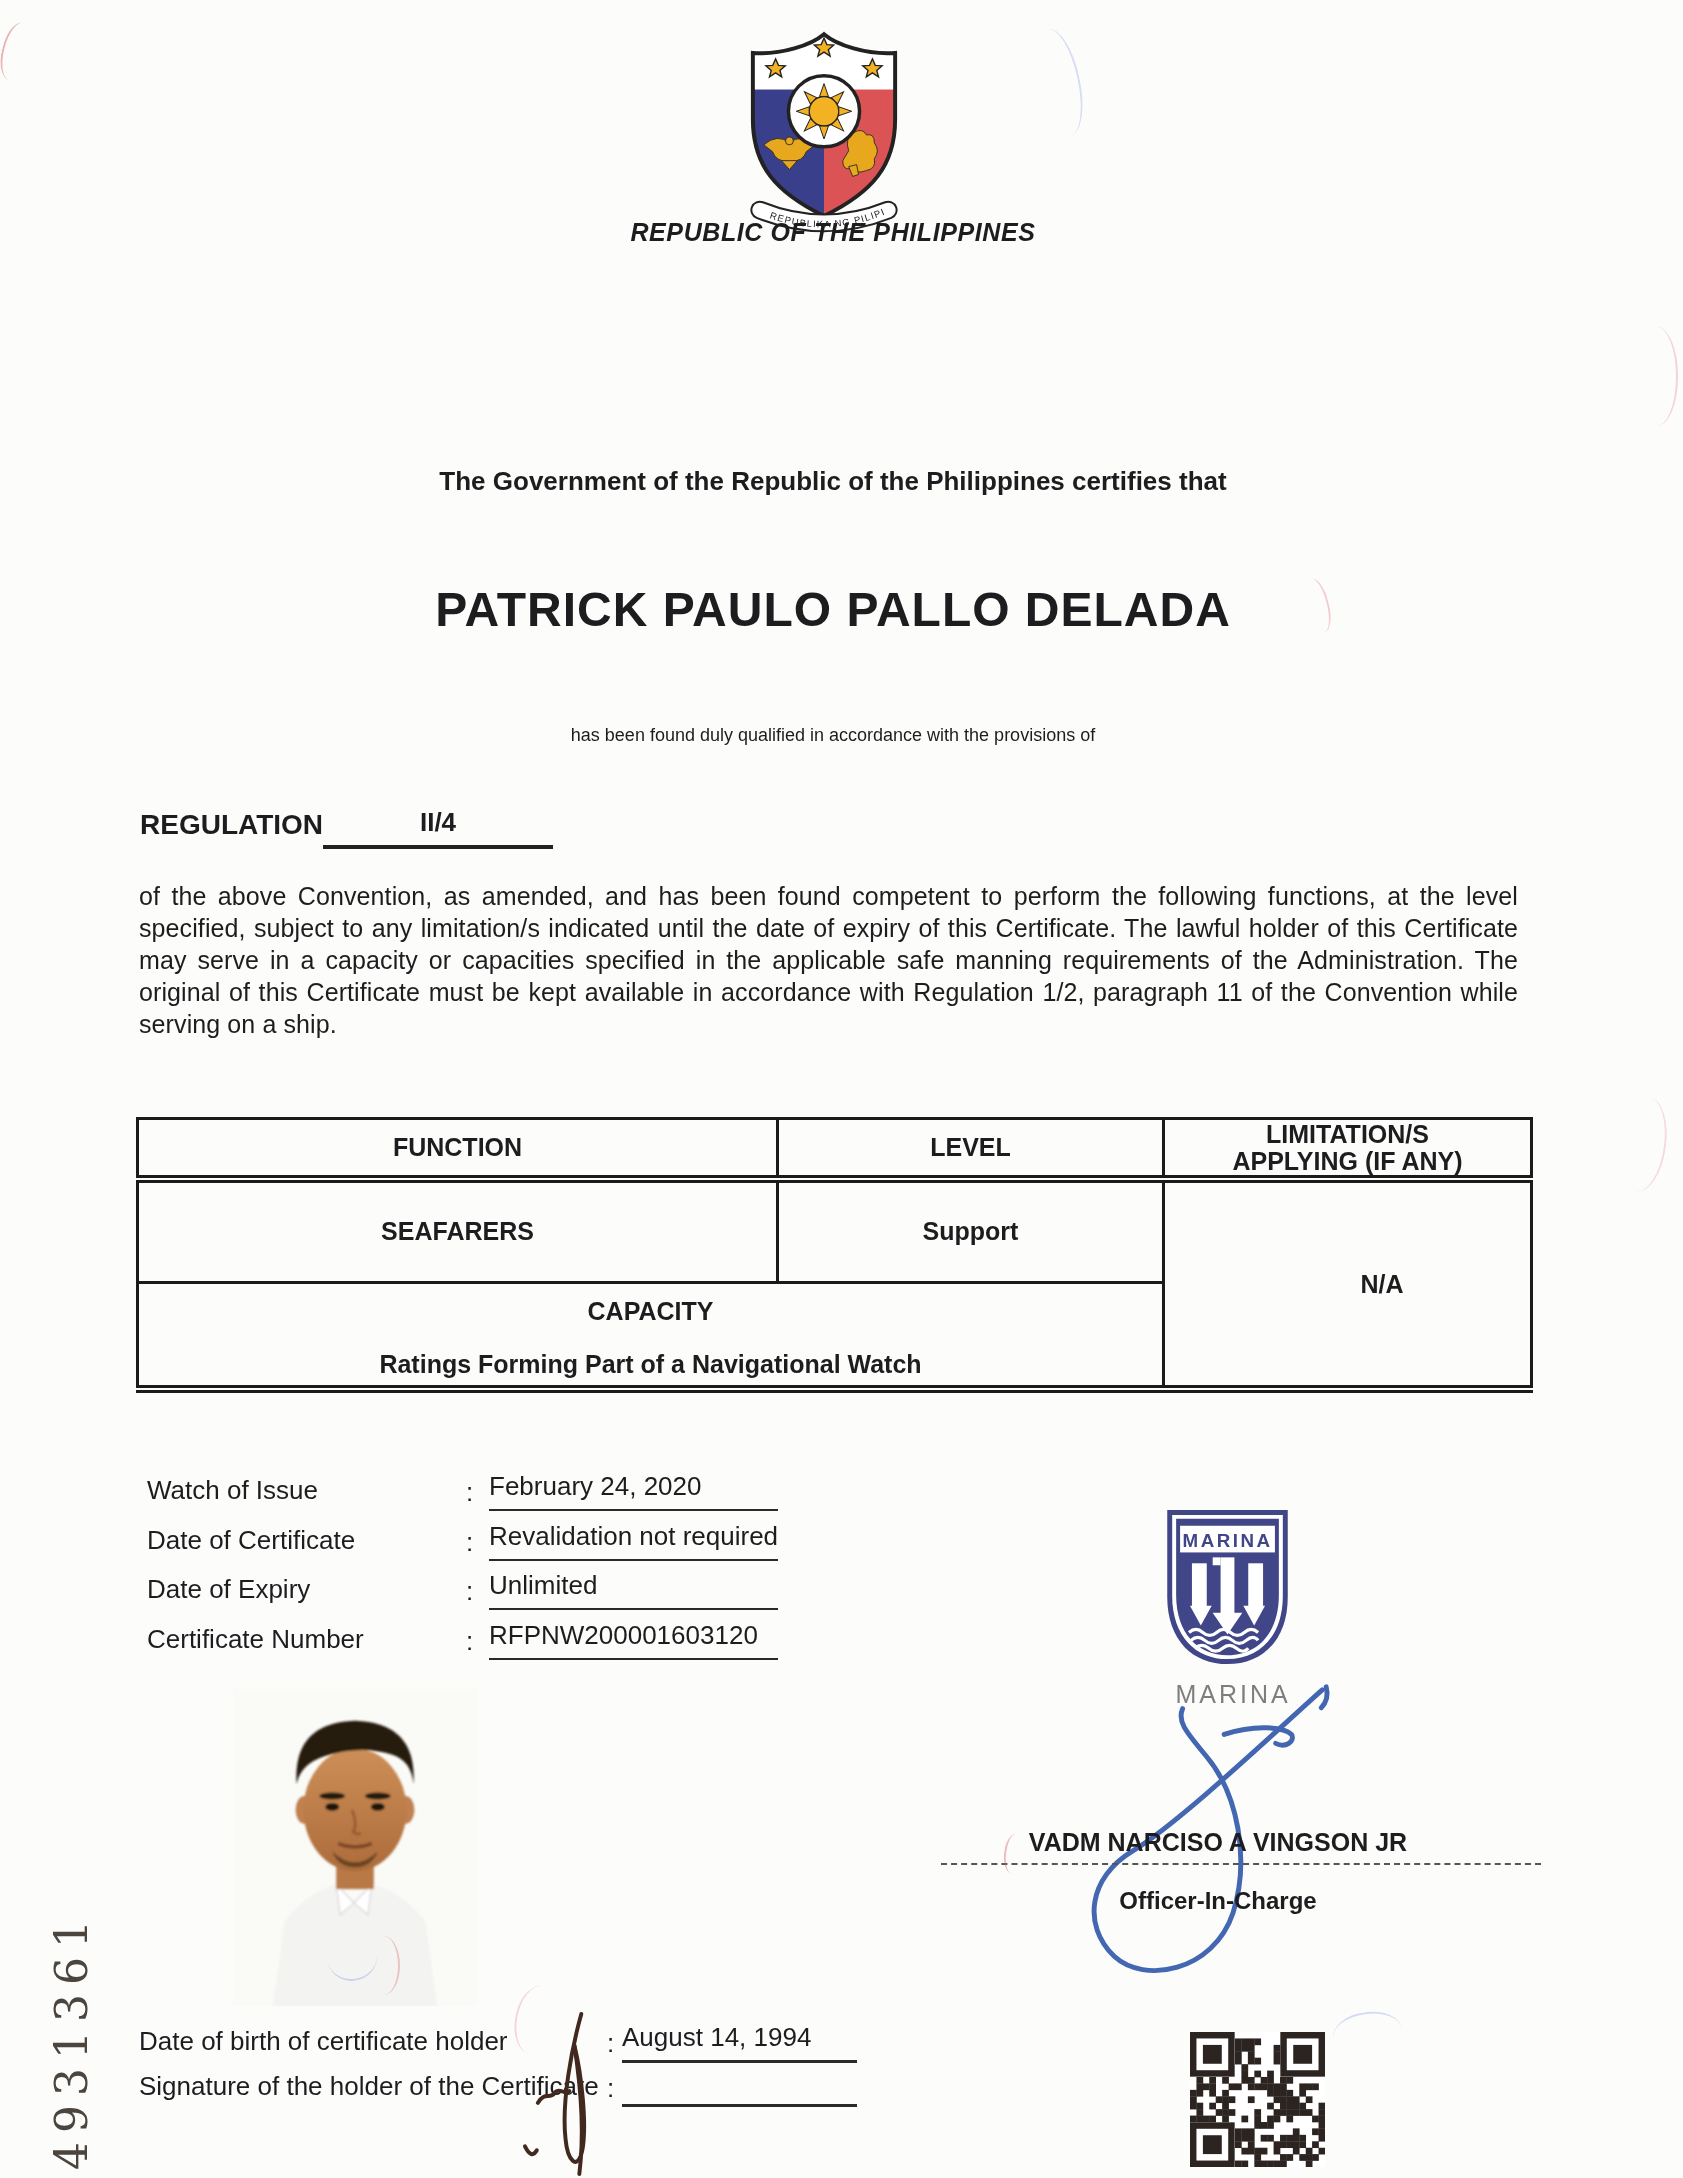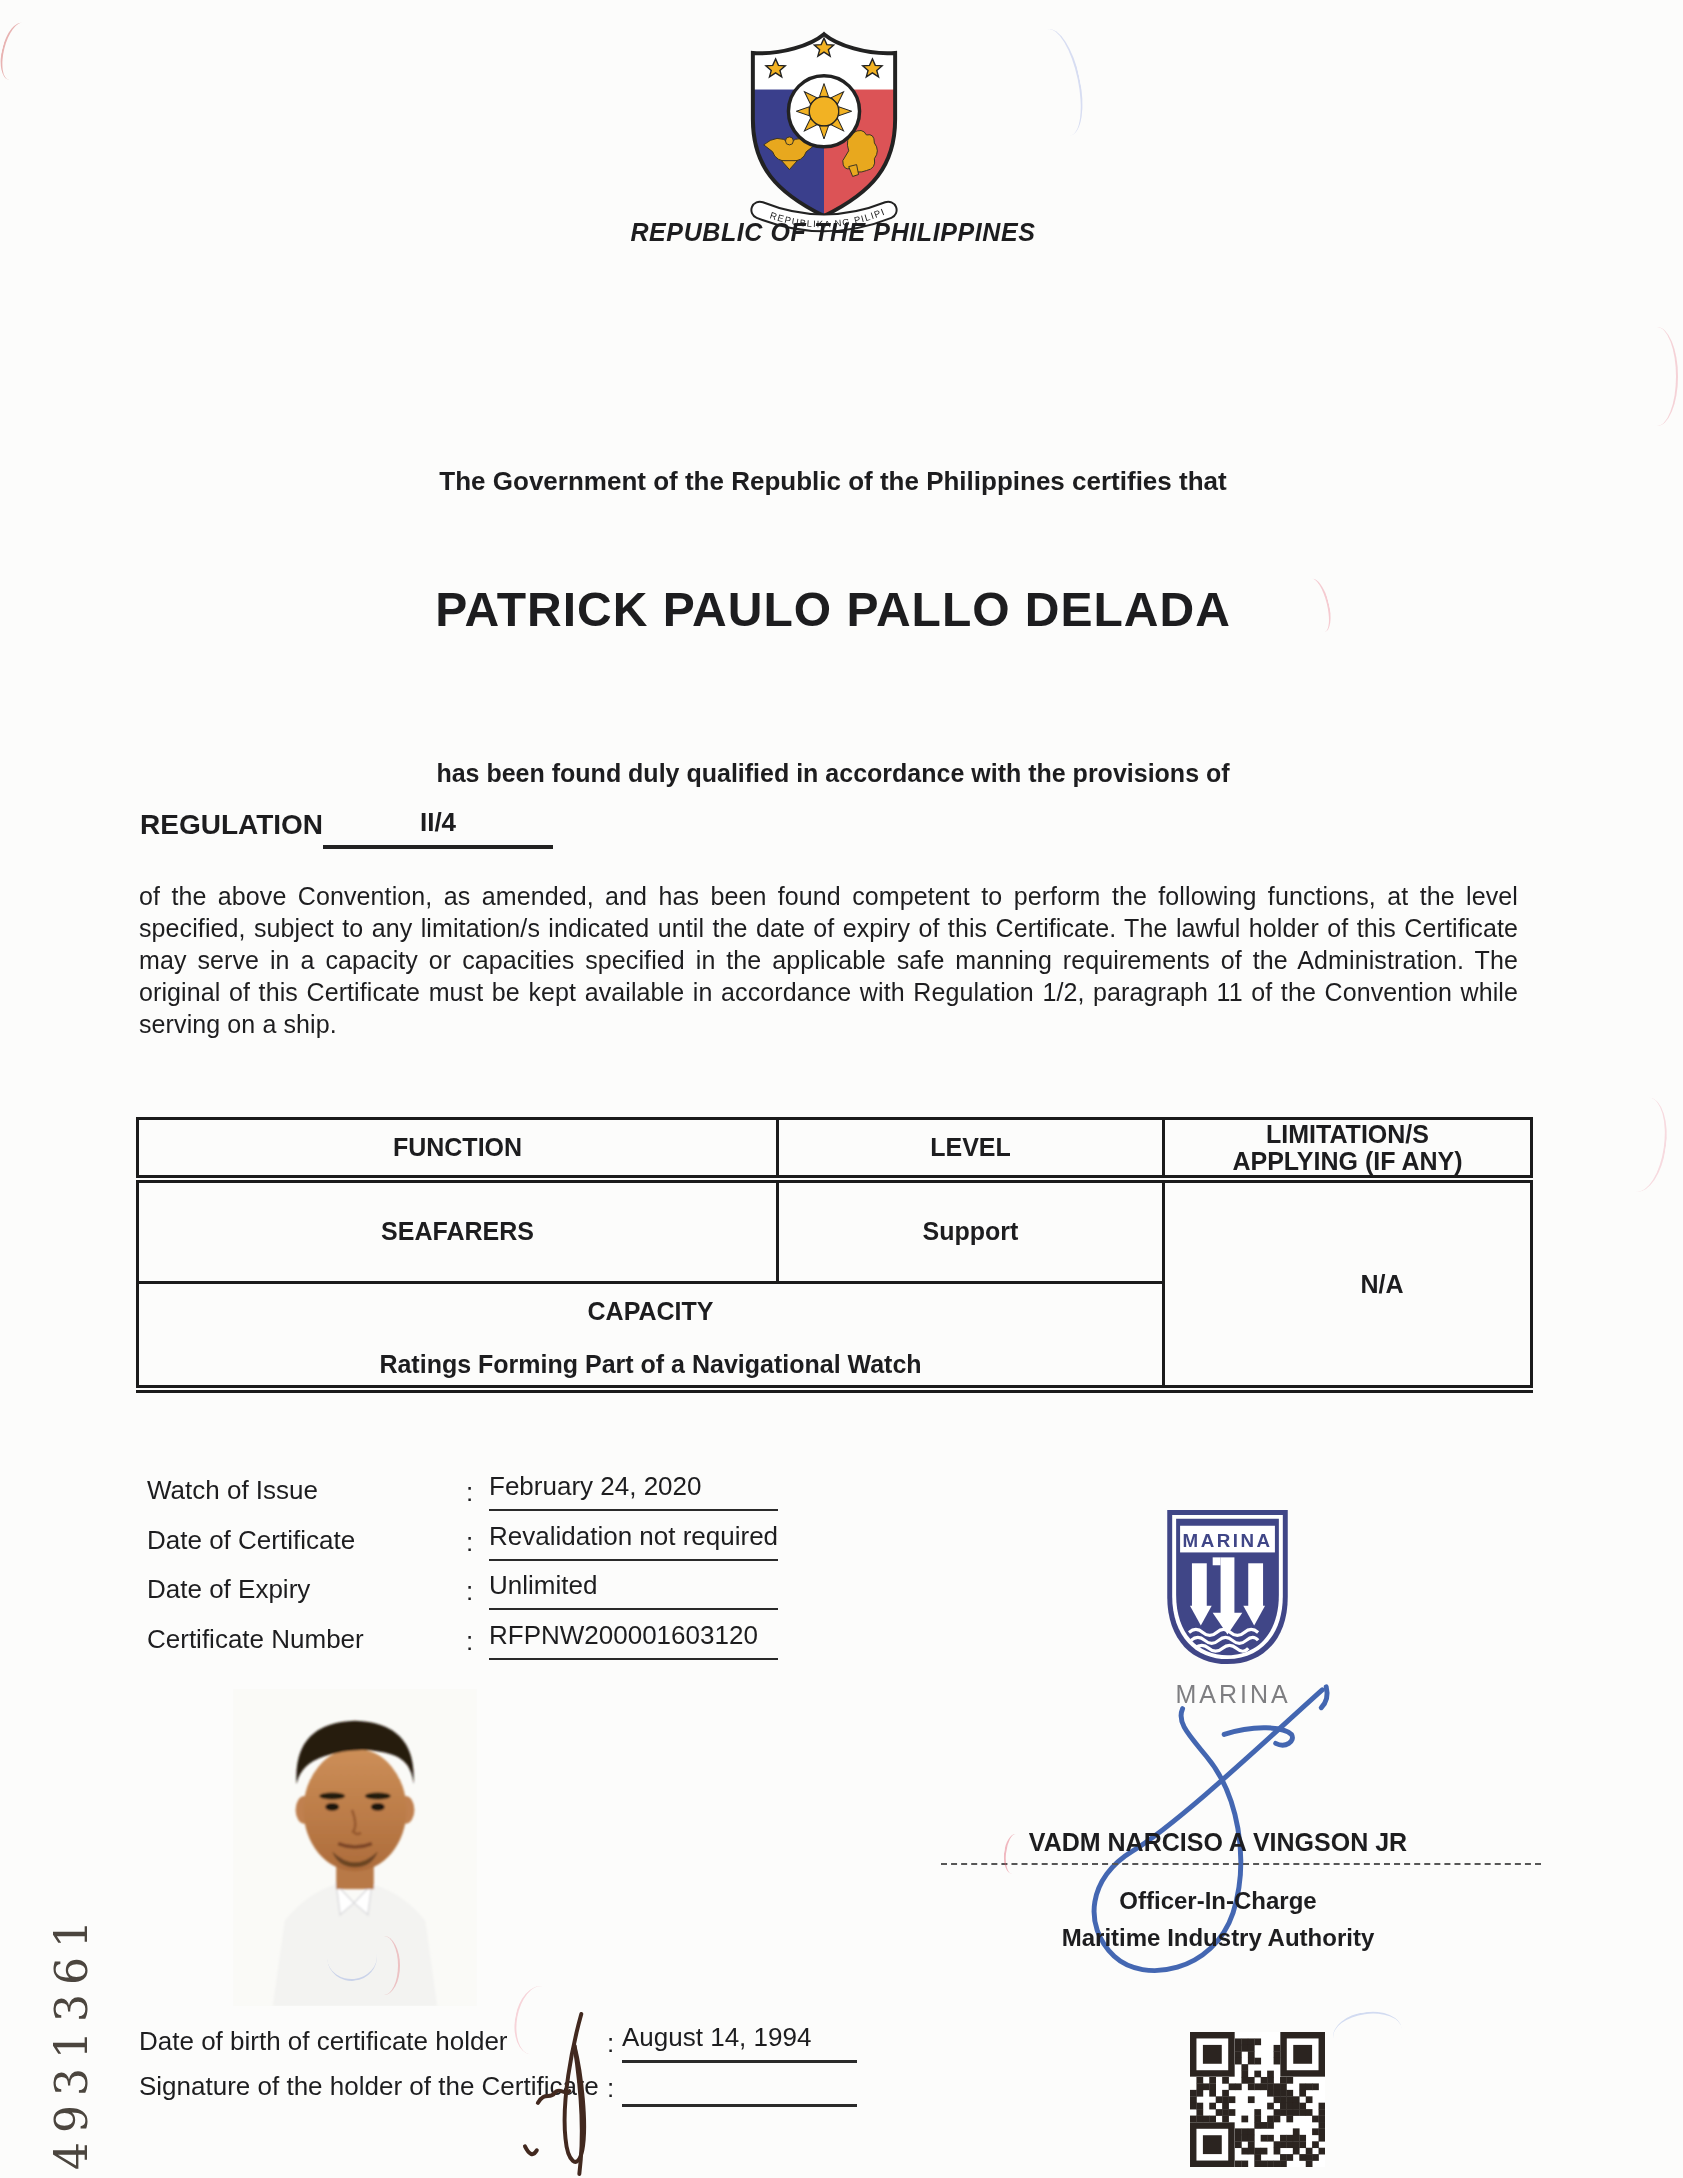--- a/index.html
+++ b/index.html
@@ -5,21 +5,21 @@
   html,body{margin:0;padding:0;background:#e8e8e8;}
   .page{position:relative;width:1683px;height:2178px;background:#fcfcfb;overflow:hidden;
         font-family:"Liberation Sans",sans-serif;color:#1d1d1f;}
   .abs{position:absolute;}
   .centered{position:absolute;left:140px;width:1386px;text-align:center;}
 
   .country-header{top:218px;font-size:25px;font-weight:bold;letter-spacing:0.6px;font-style:italic;}
   .cert-title{top:298px;font-size:25px;font-weight:bold;line-height:31px;white-space:pre-line;letter-spacing:0.3px;}
   .certifies-line{top:466px;font-size:26px;font-weight:bold;}
   .holder-name{top:582px;font-size:48px;font-weight:bold;letter-spacing:1px;}
-  .qualified-line{top:759px;font-size:25px;font-weight:bold;}
+  .qualified-line{top:725px;font-size:18px;font-weight:normal;}
 
   .regulation-row{top:808px;display:flex;justify-content:flex-start;align-items:flex-end;}
   .regulation-label{font-size:28px;font-weight:bold;line-height:30px;padding-bottom:9px;}
   .regulation-value{width:230px;border-bottom:4px solid #222;text-align:center;
                     font-size:26px;font-weight:bold;padding-bottom:9px;line-height:28px;}
 
   .body-paragraph{left:139px;top:880px;width:1379px;font-size:25px;font-weight:normal;
                   line-height:32px;text-align:justify;letter-spacing:0.1px;}
 
   .cert-table{left:136px;top:1117px;border-collapse:collapse;table-layout:fixed;width:1394px;}
@@ -205,21 +205,20 @@
     <g stroke="#3a5fae" stroke-width="5" fill="none" stroke-linecap="round" opacity="0.95">
       <path d="M295,15 C250,55 150,150 103,178 C60,204 52,252 85,284 C115,312 185,300 205,240 C222,186 210,120 178,82 C160,60 148,48 154,34"></path>
       <path d="M196,60 C226,50 256,52 264,60 C268,67 258,74 248,69"></path>
       <path d="M299,12 C301,20 299,28 294,33"></path>
     </g>
   </svg>
 
   <div class="abs signatory-name">VADM NARCISO A VINGSON JR</div>
   <div class="abs signatory-line"></div>
   <div class="abs signatory-title1">Officer-In-Charge</div>
-  <div class="abs signatory-title2">Maritime Industry Authority</div>
 
   <svg class="abs" style="left:233px;top:1689px;" width="244" height="317" viewBox="0 0 246 320">
     <defs>
       <linearGradient id="skin" x1="0" y1="0" x2="0" y2="1">
         <stop offset="0" stop-color="#cd8f58"></stop>
           <stop offset="1" stop-color="#ad6c3b"></stop>
       </linearGradient>
       <filter id="soft">
           <feGaussianBlur stdDeviation="1"></feGaussianBlur>
         </filter>

